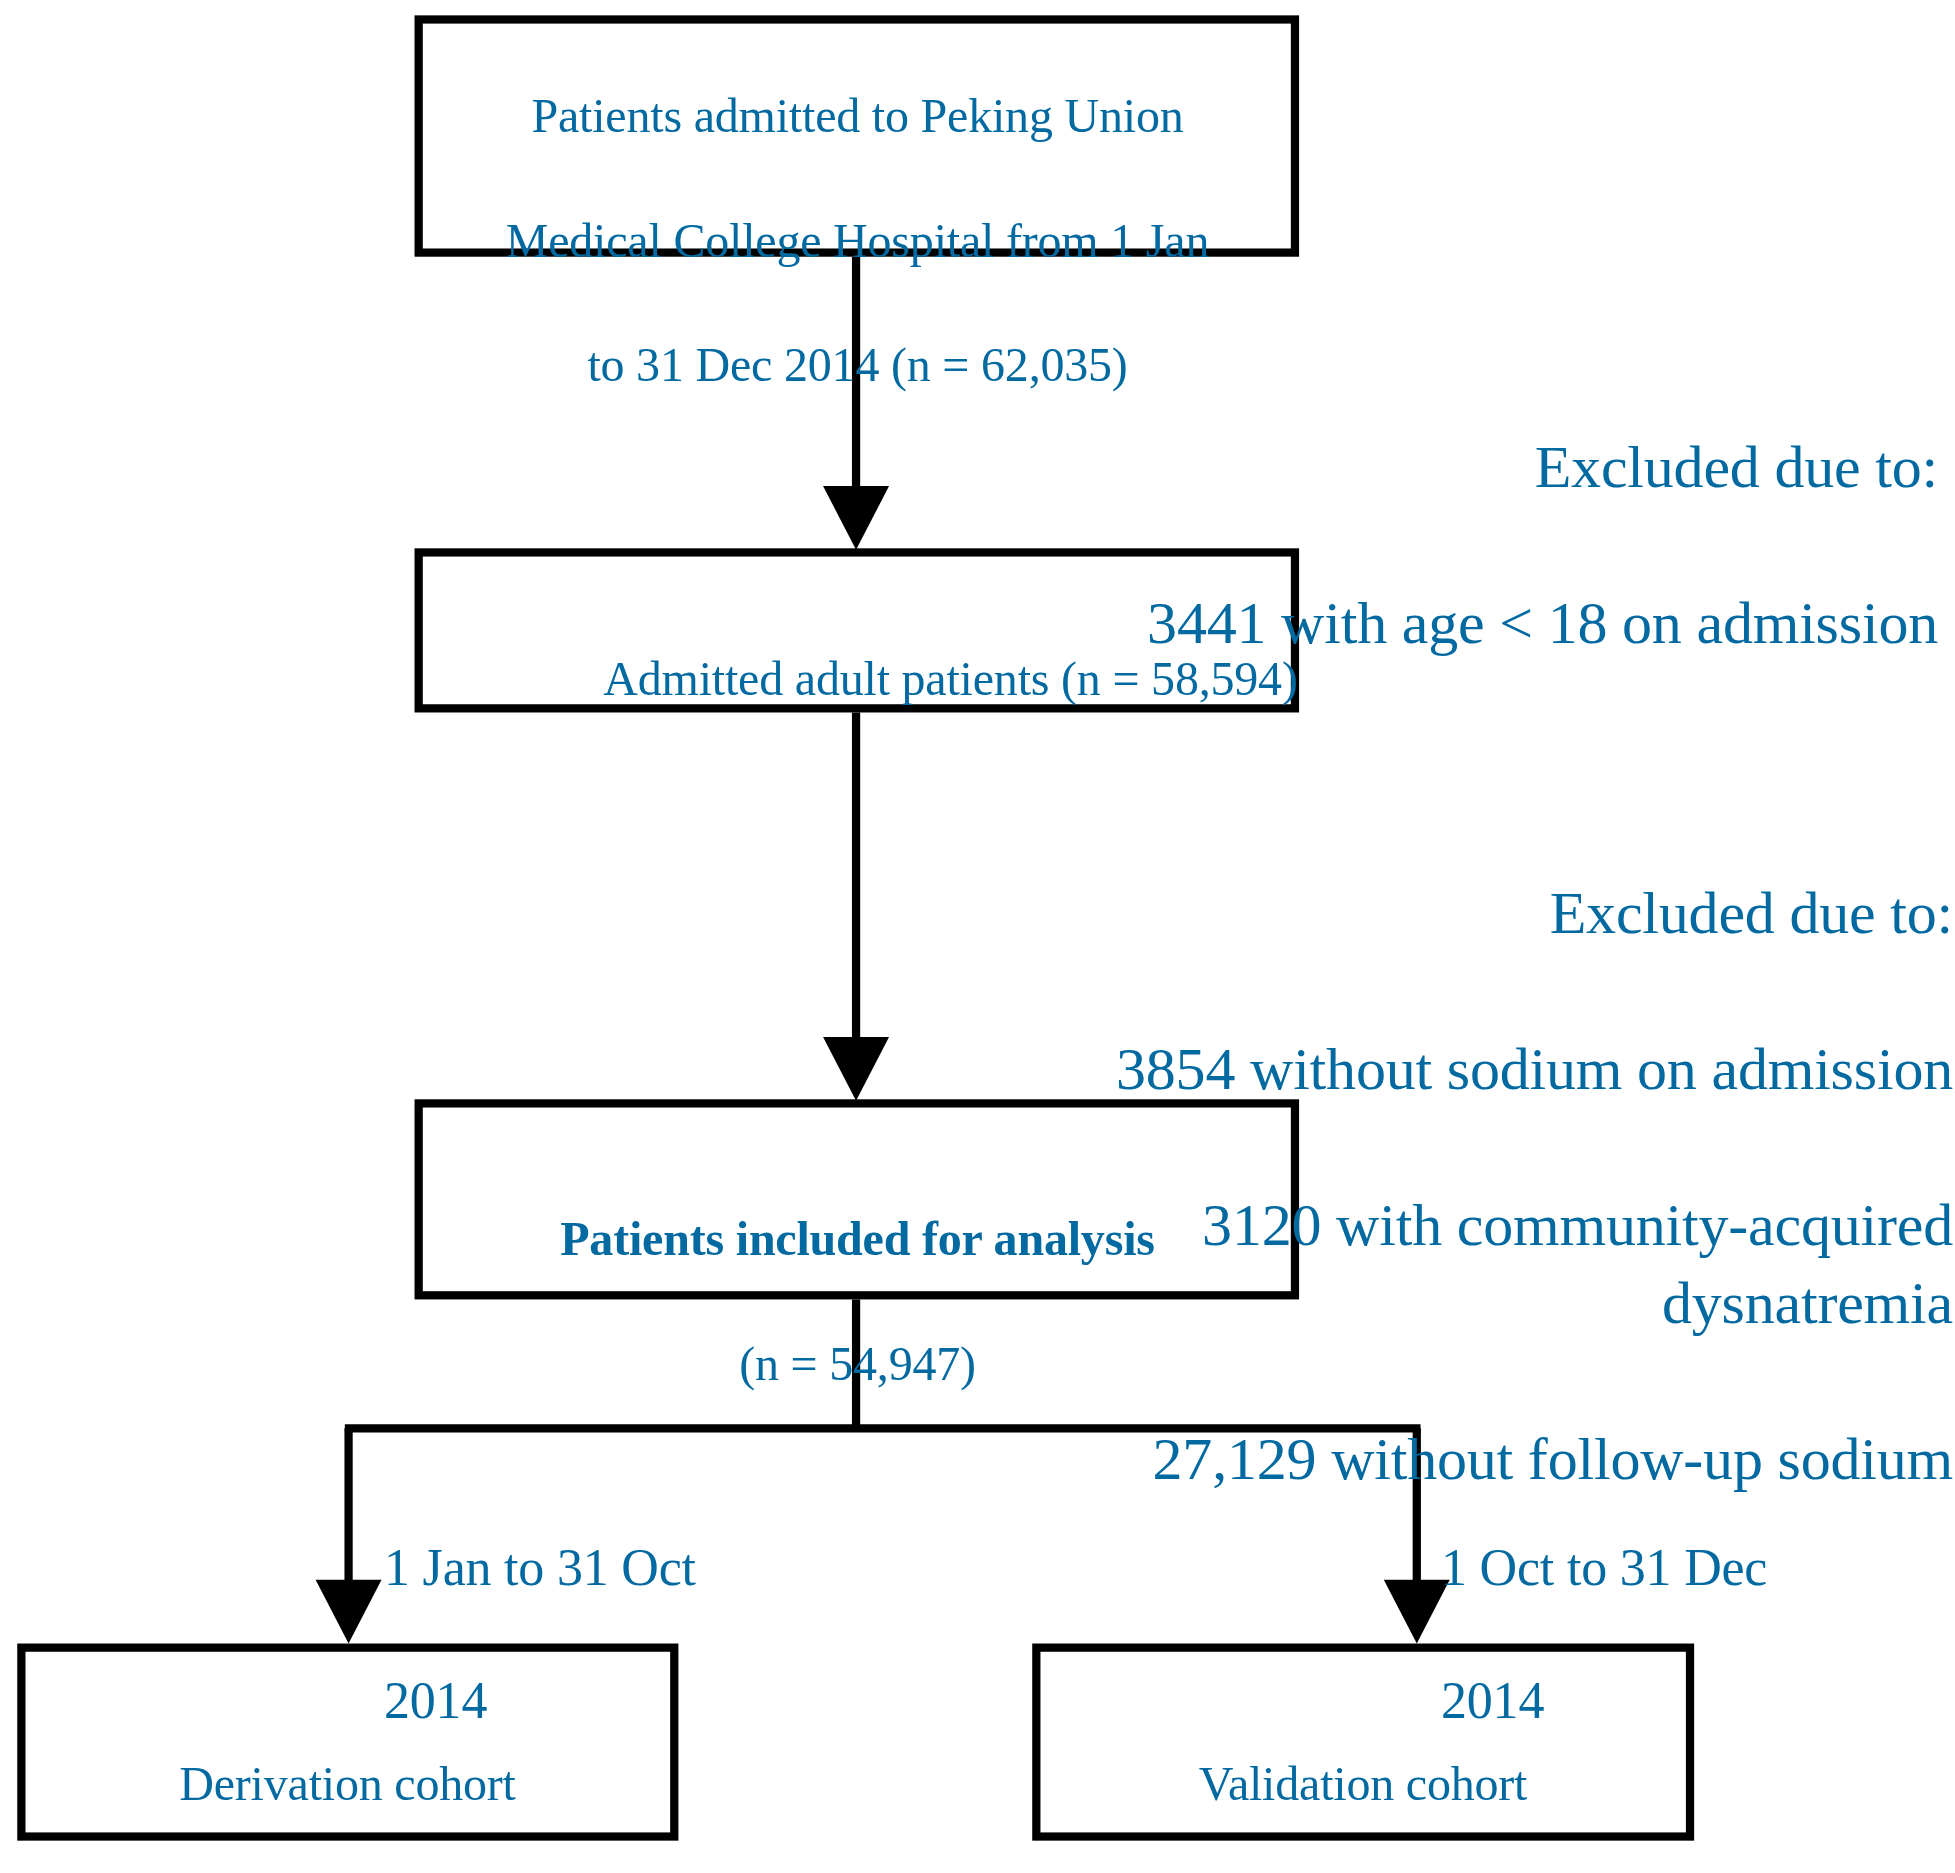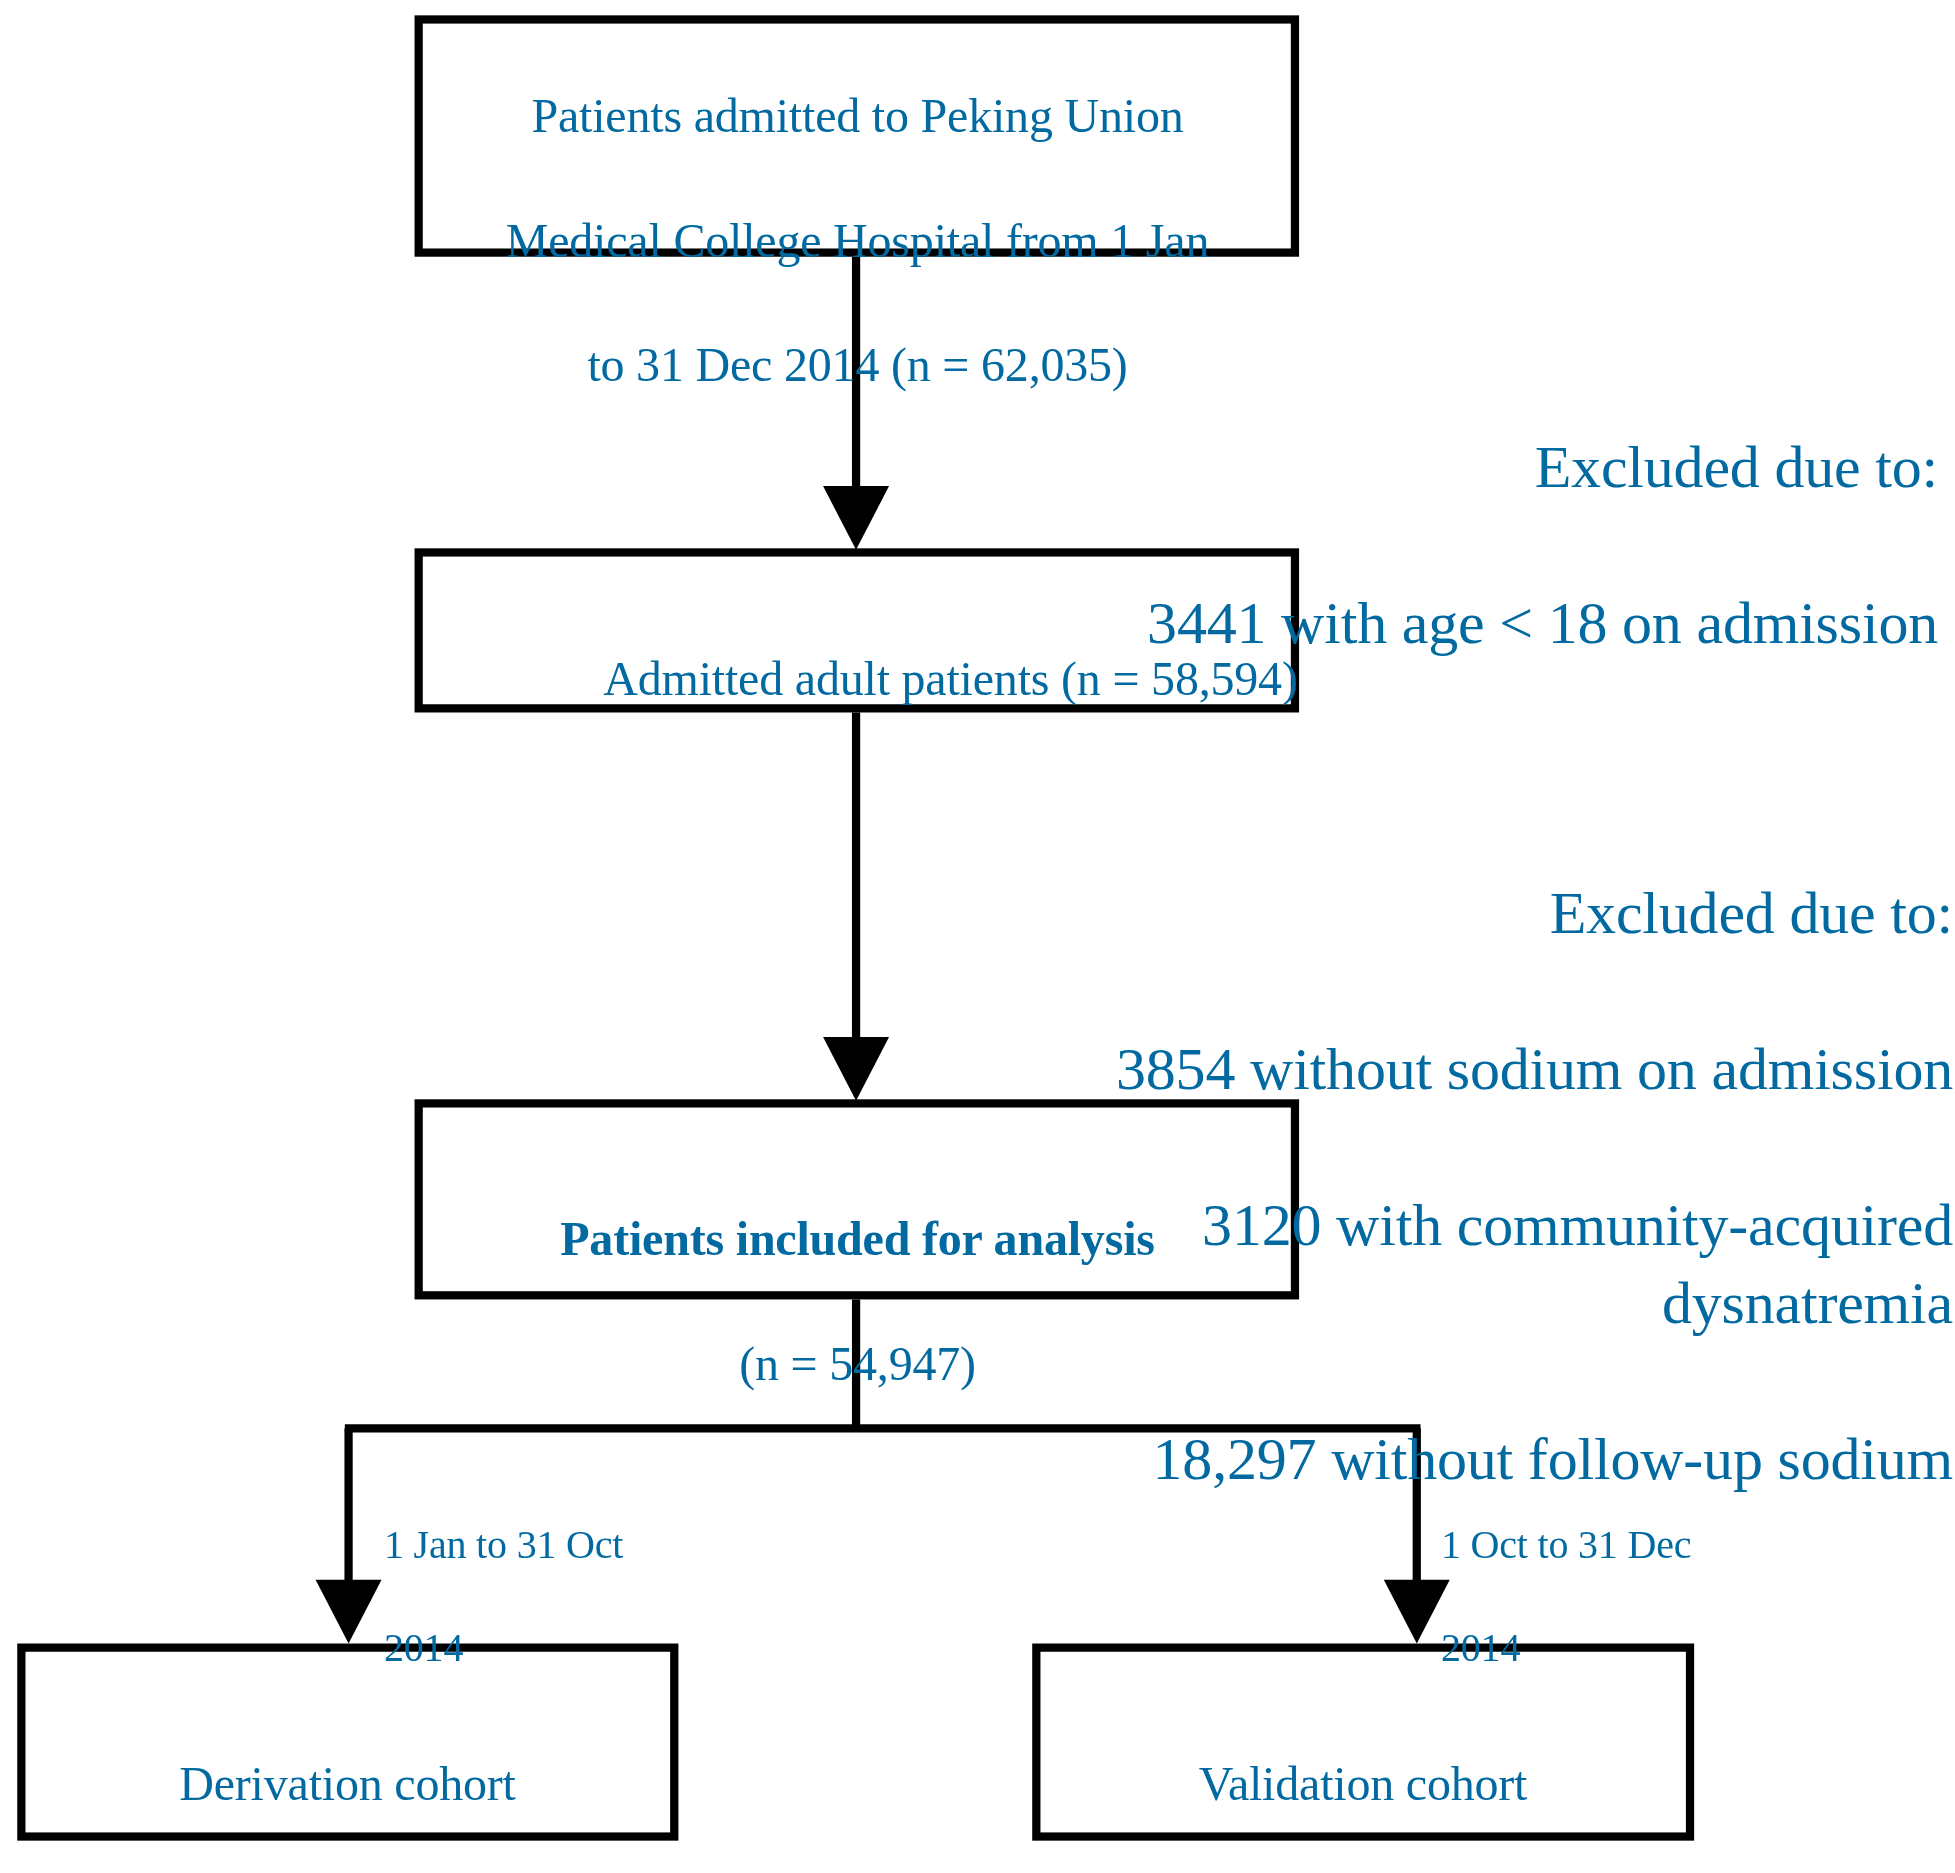--- a/index.html
+++ b/index.html
@@ -57,21 +57,21 @@
   }
   .box-text .strong {
     font-weight: bold;
   }
   .side-text {
     text-align: right;
     font-size: 60px;
   }
   .branch-text {
     text-align: left;
-    font-size: 40px;
+    font-size: 52px;
     line-height: 1.28;
   }
   
   #box1-text  { left: 415px;  top: 22.5px;   width: 885px; }
   #box2-text  { left: 415px;  top: 586px;  width: 1071px; }
   #box3-text  { left: 415px;  top: 1146px; width: 885px; }
   #box4-text  { left: 17px;   top: 1691px; width: 661px; }
   #box5-text  { left: 1032px; top: 1691px; width: 662px; }
   #excl1-text { left: 1008px; top: 350px;  width: 930px; }
   #excl2-text { left: 1008px; top: 796px; width: 945px; }
@@ -124,21 +124,21 @@
   </div>
 
   <div class="txt box-text" id="box2-text">
     <span class="line">Admitted adult patients (n = 58,594)</span>
   </div>
 
   <div class="txt side-text" id="excl2-text">
     <span class="line">Excluded due to:</span>
     <span class="line">3854 without sodium on admission</span>
     <span class="line">3120 with community-acquired dysnatremia</span>
-    <span class="line">18,297 without follow-up sodium</span>
+    <span class="line">27,129 without follow-up sodium</span>
   </div>
 
   <div class="txt box-text" id="box3-text">
     <span class="line strong">Patients included for analysis</span>
     <span class="line">(n = 54,947)</span>
   </div>
 
   <div class="txt branch-text" id="branch-left-text">
     <span class="line">1 Jan to 31 Oct</span>
     <span class="line">2014</span>

